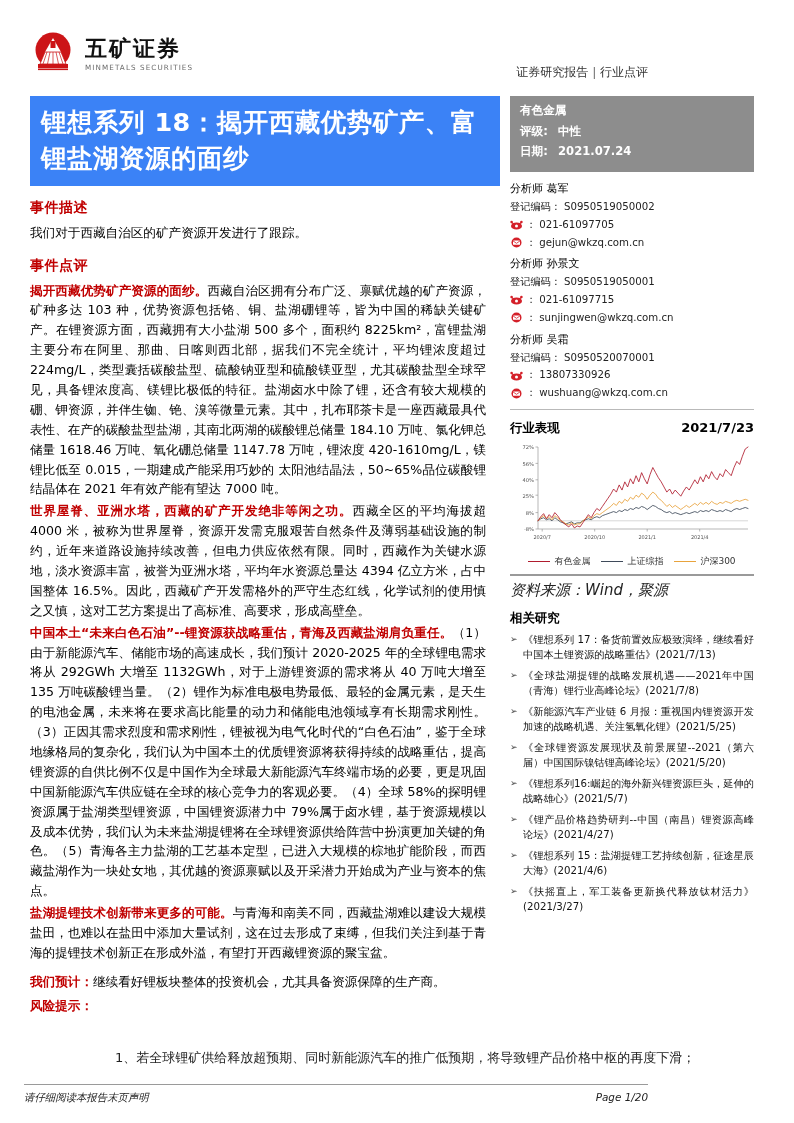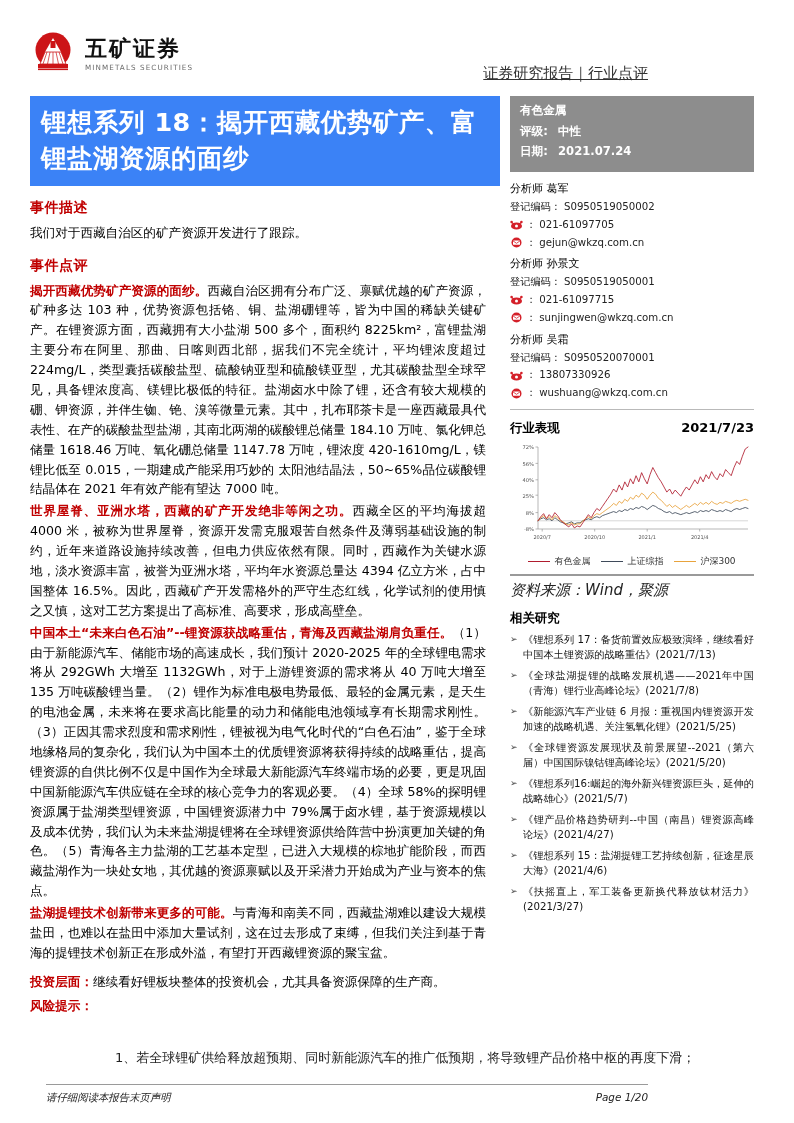--- a/index.html
+++ b/index.html
@@ -15,21 +15,21 @@
   .page { position:relative; width:678px; height:1123px; padding:30px 30px 0 30px; }
 
   
   .hdr { display:flex; align-items:flex-start; justify-content:space-between; height:62px; }
   .logo-wrap { display:flex; align-items:center; gap:9px; }
   .seal { width:46px; height:46px; position:relative; }
   .seal svg { display:block; }
   .brandtxt { line-height:1; padding-top:3px; }
   .brand-cn { font-size:22px; font-weight:bold; letter-spacing:2px; color:#111; font-family:"DejaVu Sans","Liberation Sans",sans-serif; }
   .brand-en { font-size:7.2px; letter-spacing:1.1px; color:#6b6b6b; margin-top:4px; }
-  .hdr-right { text-align:left; padding-top:34px; font-size:15px; color:#333;text-decoration:underline; }
+  .hdr-right { text-align:left; padding-top:34px; font-size:12px; color:#333; }
 
   
   .cols { display:flex; gap:0; margin-top:4px; }
   .left { width:470px; padding-right:14px; }
   .right { width:254px; padding-left:10px; }
 
   
   .title-band {
     background:#3b82f6; color:#fff; font-weight:bold; font-size:25.5px;
     line-height:1.42; padding:8px 11px 10px 11px; letter-spacing:0.5px;
@@ -75,21 +75,21 @@
   .legend .sw { width:22px; height:0; border-top:1.6px solid #000; display:inline-block; }
 
   .src { font-size:15px; color:#222; margin-top:0;font-style:italic; }
 
   .rr-title { font-size:12.4px; font-weight:bold; margin:10px 0 5px 0; }
   .rr-item { display:flex; gap:4px; font-size:10.2px; line-height:1.52; margin-bottom:5px; color:#111; }
   .rr-item .bullet { color:#444; flex:0 0 9px; font-size:9px; padding-top:1px; }
   .rr-item .txt { flex:1; text-align:justify; }
 
   
-  .footer { position:absolute; left:46px; right:30px; bottom:18px; }
+  .footer { position:absolute; left:24px; right:30px; bottom:18px; }
   .footer .rule { border-top:1px solid #9a9a9a; margin-bottom:6px; }
   .footer .frow { display:flex; justify-content:space-between; font-size:10.4px; font-style:italic; color:#222; }
 </style>
 </head>
 <body>
 
 <div class="page">
 
   <div class="hdr">
     <div class="logo-wrap">
@@ -131,21 +131,21 @@
 
       <p class="body"><span class="rhl">揭开西藏优势矿产资源的面纱。</span><span>西藏自治区拥有分布广泛、禀赋优越的矿产资源，矿种多达 103 种，优势资源包括铬、铜、盐湖硼锂等，皆为中国的稀缺关键矿产。在锂资源方面，西藏拥有大小盐湖 500 多个，面积约 8225km²，富锂盐湖主要分布在阿里、那曲、日喀则西北部，据我们不完全统计，平均锂浓度超过 224mg/L，类型囊括碳酸盐型、硫酸钠亚型和硫酸镁亚型，尤其碳酸盐型全球罕见，具备锂浓度高、镁锂比极低的特征。盐湖卤水中除了锂，还含有较大规模的硼、钾资源，并伴生铷、铯、溴等微量元素。其中，扎布耶茶卡是一座西藏最具代表性、在产的碳酸盐型盐湖，其南北两湖的碳酸锂总储量 184.10 万吨、氯化钾总储量 1618.46 万吨、氧化硼总储量 1147.78 万吨，锂浓度 420-1610mg/L，镁锂比低至 0.015，一期建成产能采用巧妙的 太阳池结晶法，50~65%品位碳酸锂结晶体在 2021 年有效产能有望达 7000 吨。</span></p>
 
       <p class="body"><span class="rhl">世界屋脊、亚洲水塔，西藏的矿产开发绝非等闲之功。</span><span>西藏全区的平均海拔超 4000 米，被称为世界屋脊，资源开发需克服艰苦自然条件及薄弱基础设施的制约，近年来道路设施持续改善，但电力供应依然有限。同时，西藏作为关键水源地，淡水资源丰富，被誉为亚洲水塔，平均年水资源总量达 4394 亿立方米，占中国整体 16.5%。因此，西藏矿产开发需格外的严守生态红线，化学试剂的使用慎之又慎，这对工艺方案提出了高标准、高要求，形成高壁垒。</span></p>
 
       <p class="body"><span class="rhl">中国本土“未来白色石油”--锂资源获战略重估，青海及西藏盐湖肩负重任。</span><span>（1）由于新能源汽车、储能市场的高速成长，我们预计 2020-2025 年的全球锂电需求将从 292GWh 大增至 1132GWh，对于上游锂资源的需求将从 40 万吨大增至 135 万吨碳酸锂当量。（2）锂作为标准电极电势最低、最轻的金属元素，是天生的电池金属，未来将在要求高比能量的动力和储能电池领域享有长期需求刚性。（3）正因其需求烈度和需求刚性，锂被视为电气化时代的“白色石油”，鉴于全球地缘格局的复杂化，我们认为中国本土的优质锂资源将获得持续的战略重估，提高锂资源的自供比例不仅是中国作为全球最大新能源汽车终端市场的必要，更是巩固中国新能源汽车供应链在全球的核心竞争力的客观必要。（4）全球 58%的探明锂资源属于盐湖类型锂资源，中国锂资源潜力中 79%属于卤水锂，基于资源规模以及成本优势，我们认为未来盐湖提锂将在全球锂资源供给阵营中扮演更加关键的角色。（5）青海各主力盐湖的工艺基本定型，已进入大规模的棕地扩能阶段，而西藏盐湖作为一块处女地，其优越的资源禀赋以及开采潜力开始成为产业与资本的焦点。</span></p>
 
       <p class="body"><span class="rhl">盐湖提锂技术创新带来更多的可能。</span><span>与青海和南美不同，西藏盐湖难以建设大规模盐田，也难以在盐田中添加大量试剂，这在过去形成了束缚，但我们关注到基于青海的提锂技术创新正在形成外溢，有望打开西藏锂资源的聚宝盆。</span></p>
 
       <div class="kv">
-        <div class="k">投资层面：</div>
+        <div class="k">我们预计：</div>
         <div class="v">继续看好锂板块整体的投资机会，尤其具备资源保障的生产商。</div>
       </div>
 
       <div class="risk-rows">
         <div class="k">风险提示：</div>
         <div class="risk-list">
           <div>1、若全球锂矿供给释放超预期、同时新能源汽车的推广低预期，将导致锂产品价格中枢的再度下滑；</div>
           <div>2、若电池技术革新并产业化，导致国内外新能源汽车的技术路径发生显著更替、降低了动力电池及储能的锂单耗。</div>
         </div>
       </div>

